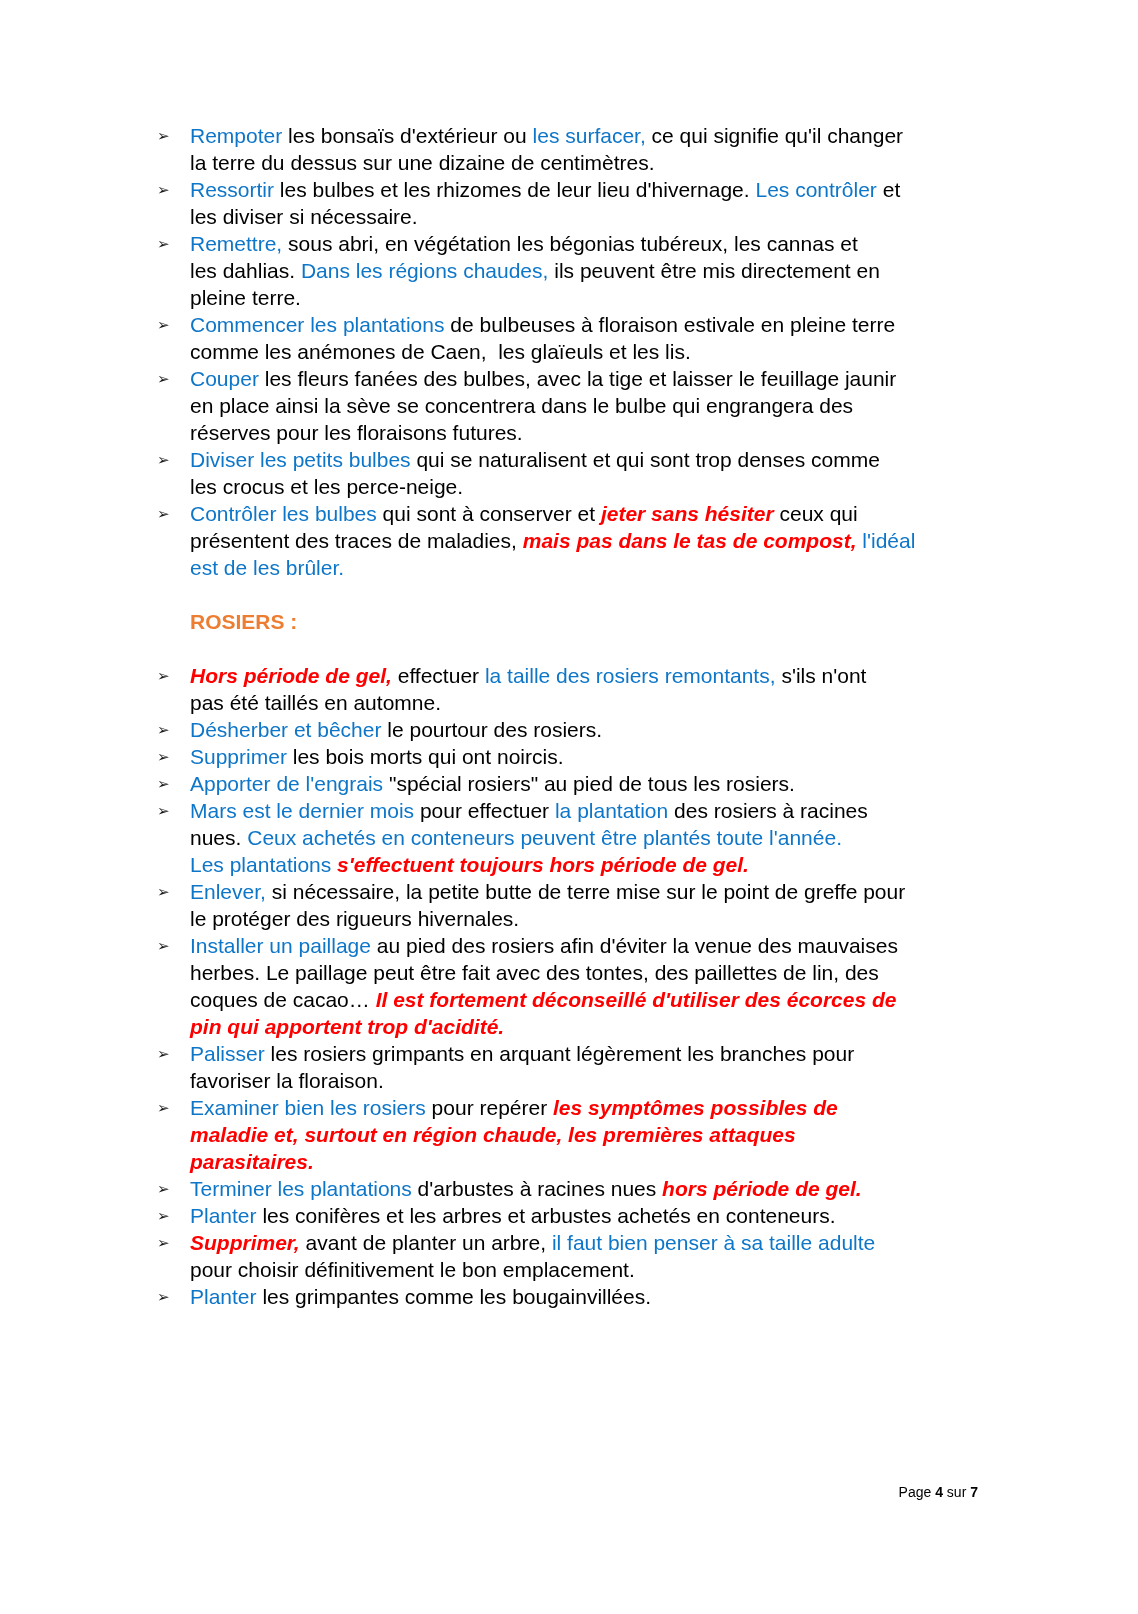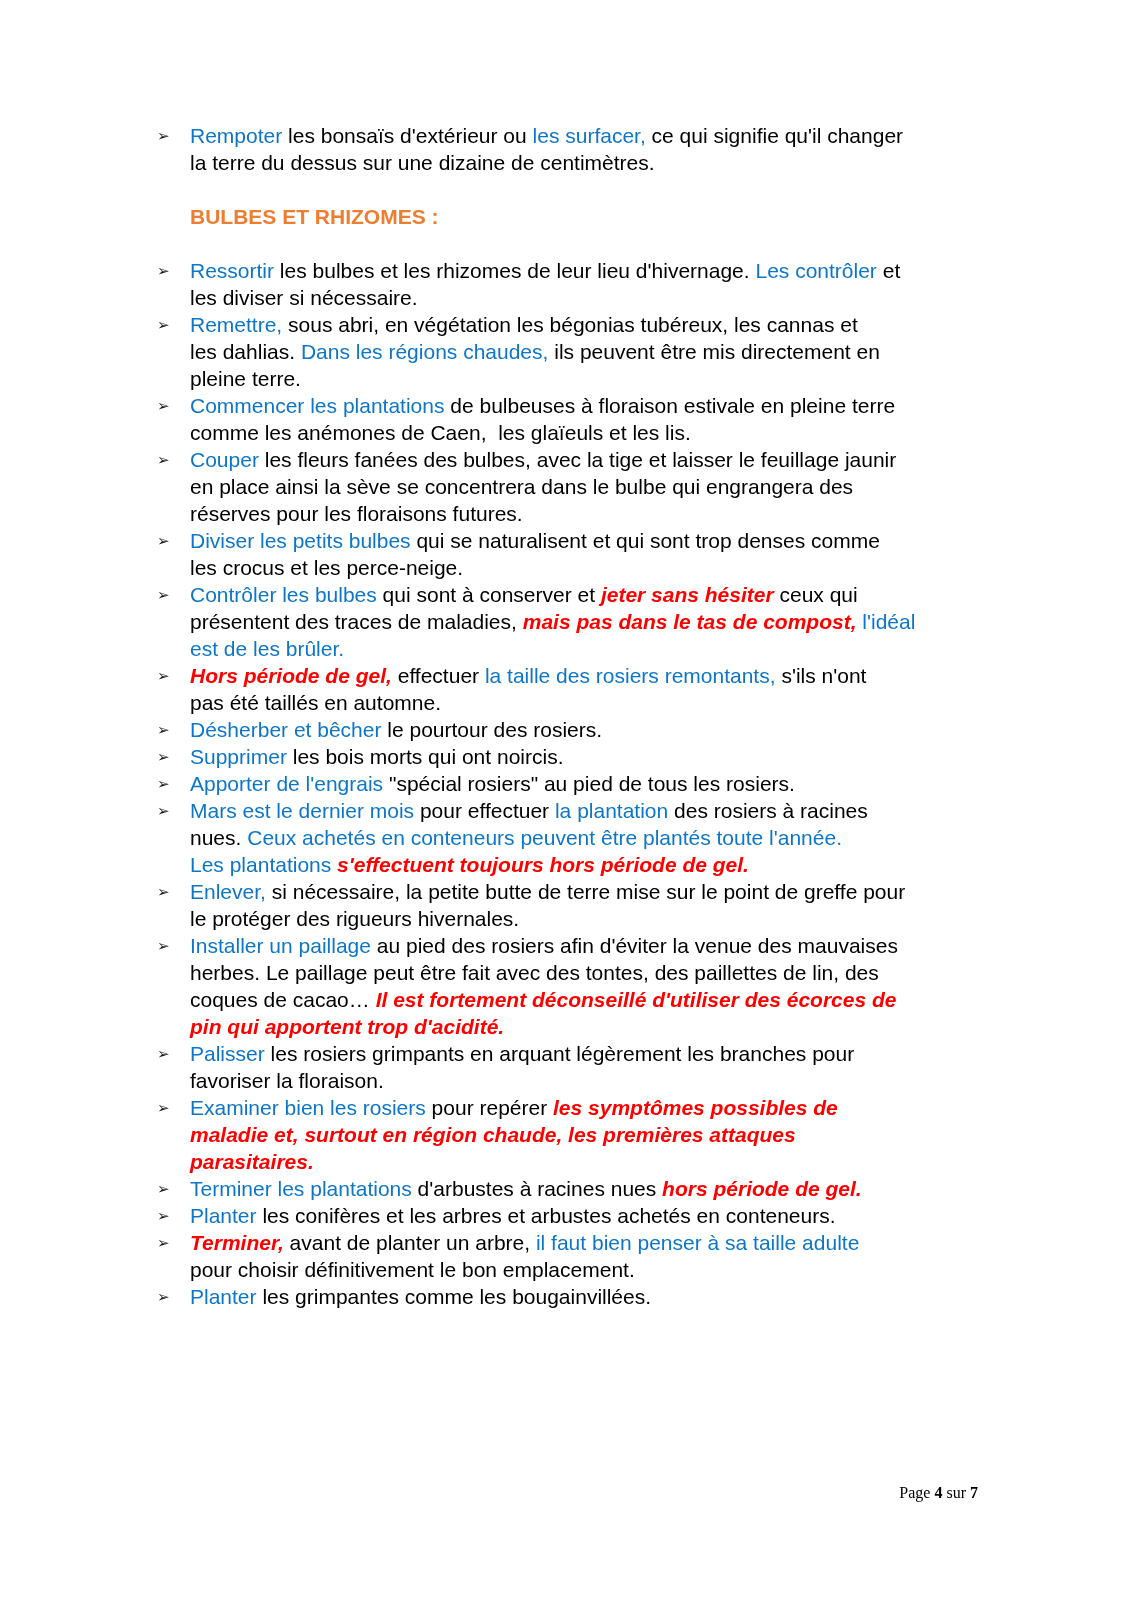--- a/index.html
+++ b/index.html
@@ -25,34 +25,33 @@
     font-size:15px;line-height:27px;padding-left:2px;color:#1a1a1a;
   }
   .btext{white-space:pre-wrap;}
   .seg-black{color:#000;font-weight:normal;}
   .seg-bblack{color:#000;font-weight:bold;}
   .seg-blue{color:var(--blue,#0e76c8);font-weight:normal;}
   .seg-bblue{color:var(--blue,#0e76c8);font-weight:normal;}
   .seg-bred{color:var(--red,#fe0000);font-weight:bold;font-style:italic;}
   .footer{
     position:absolute;top:1479px;left:0;right:160px;
-    text-align:right;font-size:16px;line-height:27px;font-family:Liberation Serif, serif;
+    text-align:right;font-size:14px;line-height:27px;
   }
 </style>
 </head>
 <body>
 
 <div class="page">
   <div class="content">
       <div class="bullet">
         <span class="arrow">➢</span>
         <span class="btext"><span class="seg-bblue">Rempoter</span><span class="seg-black"> les bonsaïs d'extérieur ou </span><span class="seg-bblue">les surfacer,</span><span class="seg-black"> ce qui signifie qu'il changer
 la terre du dessus sur une dizaine de centimètres.</span></span>
       </div>
-      <div class="heading">BULBES ET RHIZOMES :</div>
       <div class="bullet">
         <span class="arrow">➢</span>
         <span class="btext"><span class="seg-bblue">Ressortir</span><span class="seg-black"> les bulbes et les rhizomes de leur lieu d'hivernage. </span><span class="seg-bblue">Les contrôler</span><span class="seg-black"> et
 les diviser si nécessaire.</span></span>
       </div>
       <div class="bullet">
         <span class="arrow">➢</span>
         <span class="btext"><span class="seg-bblue">Remettre,</span><span class="seg-black"> sous abri, en végétation les bégonias tubéreux, les cannas et
 les dahlias. </span><span class="seg-bblue">Dans les régions chaudes,</span><span class="seg-black"> ils peuvent être mis directement en
 pleine terre.</span></span>
@@ -72,20 +71,21 @@
         <span class="arrow">➢</span>
         <span class="btext"><span class="seg-bblue">Diviser les petits bulbes</span><span class="seg-black"> qui se naturalisent et qui sont trop denses comme
 les crocus et les perce-neige.</span></span>
       </div>
       <div class="bullet">
         <span class="arrow">➢</span>
         <span class="btext"><span class="seg-bblue">Contrôler les bulbes</span><span class="seg-black"> qui sont à conserver et </span><span class="seg-bred">jeter sans hésiter</span><span class="seg-black"> ceux qui
 présentent des traces de maladies, </span><span class="seg-bred">mais pas dans le tas de compost,</span><span class="seg-blue"> l'idéal
 est de les brûler.</span></span>
       </div>
+      <div class="heading">ROSIERS :</div>
       <div class="bullet">
         <span class="arrow">➢</span>
         <span class="btext"><span class="seg-bred">Hors période de gel,</span><span class="seg-black"> effectuer </span><span class="seg-bblue">la taille des rosiers remontants,</span><span class="seg-black"> s'ils n'ont
 pas été taillés en automne.</span></span>
       </div>
       <div class="bullet">
         <span class="arrow">➢</span>
         <span class="btext"><span class="seg-bblue">Désherber et bêcher</span><span class="seg-black"> le pourtour des rosiers.</span></span>
       </div>
       <div class="bullet">
@@ -128,21 +128,21 @@
       <div class="bullet">
         <span class="arrow">➢</span>
         <span class="btext"><span class="seg-bblue">Terminer les plantations</span><span class="seg-black"> d'arbustes à racines nues </span><span class="seg-bred">hors période de gel.</span></span>
       </div>
       <div class="bullet">
         <span class="arrow">➢</span>
         <span class="btext"><span class="seg-bblue">Planter</span><span class="seg-black"> les conifères et les arbres et arbustes achetés en conteneurs.</span></span>
       </div>
       <div class="bullet">
         <span class="arrow">➢</span>
-        <span class="btext"><span class="seg-bred">Terminer,</span><span class="seg-black"> avant de planter un arbre, </span><span class="seg-bblue">il faut bien penser à sa taille adulte</span><span class="seg-black">
+        <span class="btext"><span class="seg-bred">Supprimer,</span><span class="seg-black"> avant de planter un arbre, </span><span class="seg-bblue">il faut bien penser à sa taille adulte</span><span class="seg-black">
 pour choisir définitivement le bon emplacement.</span></span>
       </div>
       <div class="bullet">
         <span class="arrow">➢</span>
         <span class="btext"><span class="seg-bblue">Planter</span><span class="seg-black"> les grimpantes comme les bougainvillées.</span></span>
       </div>
     </div>
   <div class="footer"><span class="seg-black">Page </span><span class="seg-bblack">4</span><span class="seg-black"> sur </span><span class="seg-bblack">7</span></div>
 </div>
 

